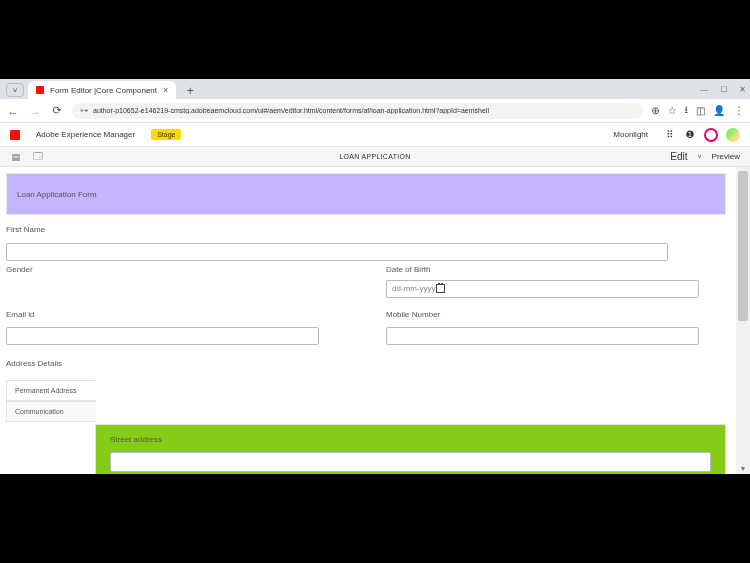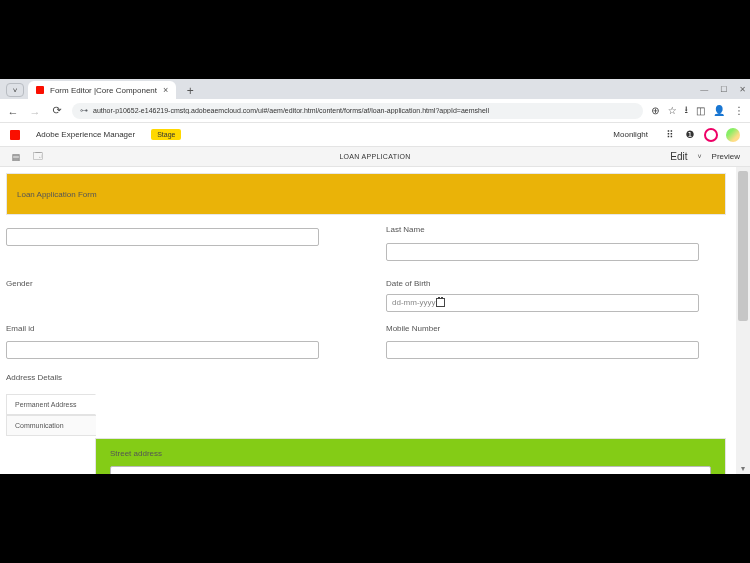--- a/index.html
+++ b/index.html
@@ -43,21 +43,21 @@
   .subico { width:12px; height:12px; display:flex; align-items:center; justify-content:center; font-size:9px; color:#555; }
   .doctitle { position:absolute; left:50%; transform:translateX(-50%); font-size:7px; color:#333; letter-spacing:.3px; }
   .subright { margin-left:auto; display:flex; align-items:center; gap:10px; }
   .editlbl { font-size:10px; color:#333;padding-left:27px; }
   .chev { font-size:7px; color:#555; }
   .prev { font-size:8px; color:#333; }
 
   
   .canvas { background:#fff; height:307px; display:flex; }
   .formwrap { flex:1; padding:0 10px 0 6px; overflow:hidden; position:relative; }
-  .formtitlebar { margin-top:6px; height:42px; background:#eab308; border:1px solid #e7e7e7; display:flex; align-items:center; padding:0 10px; }
+  .formtitlebar { margin-top:6px; height:42px; background:#c4b5fd; border:1px solid #e7e7e7; display:flex; align-items:center; padding:0 10px; }
   .formtitlebar span { font-size:8px; color:#555; }
 
   .row2 { display:flex; gap:40px; margin-top:10px; }
   .col { flex:1; }
   .lbl { font-size:8px; color:#555; display:block; margin-bottom:6px; }
   .fld { width:92%; height:18px; border:1px solid #bababa; border-radius:2px; font-size:8px; padding:0 5px; color:#888; }
   .fld.date { display:flex; align-items:center; justify-content:flex-start; }
   .radiogroup { display:flex; gap:14px; font-size:8px; color:#555; margin-top:2px; }
   .radiogroup label { display:flex; align-items:center; gap:3px; }
   .radiogroup input { transform:scale(.7); }
@@ -149,29 +149,26 @@
 
   <div class="canvas">
     <div class="formwrap">
 
       <div class="formtitlebar">
         <span>Loan Application Form</span>
       </div>
 
       <div class="row2">
         <div class="col">
+          <span class="lbl">First Name</span>
           <input class="fld" style="">
         </div>
-        <div class="col">
-          <span class="lbl">Last Name</span>
-          <input class="fld" style="">
-        </div>
-      </div>
-
-      <div class="row2" style="margin-top:18px">
+      </div>
+
+      <div class="row2" style="margin-top:4px">
         <div class="col">
           <span class="lbl">Gender</span>
         </div>
         <div class="col">
           <span class="lbl">Date of Birth</span>
           <div class="fld date">
             <span>dd-mm-yyyy</span>
             <span class="cal-icon"></span>
           </div>
         </div>

